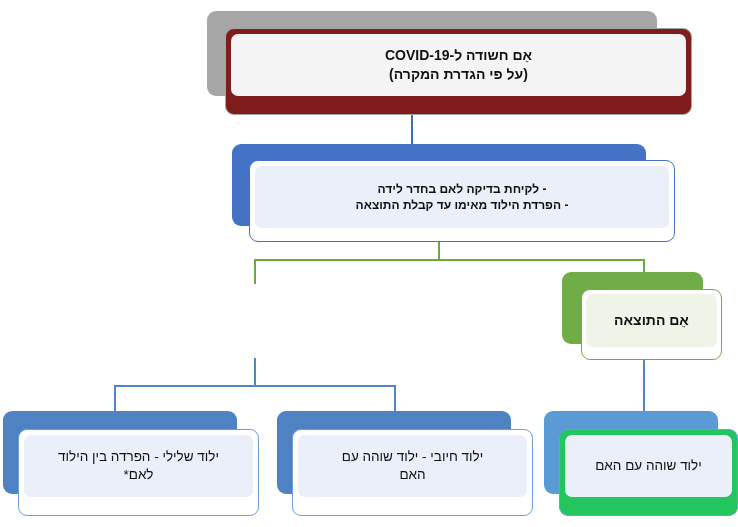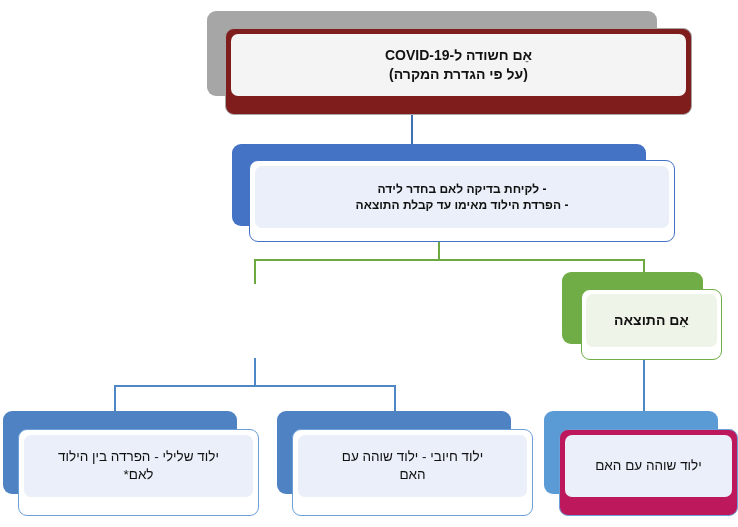--- a/index.html
+++ b/index.html
@@ -76,21 +76,21 @@
 
   .skin-green .shadow { background: #70ad47; }
   .skin-green .card   { border-color: #70ad47; background: #ffffff; }
   .skin-green .inner  { background: #eef4e8; }
 
   .skin-blue2 .shadow { background: #4e82c3; }
   .skin-blue2 .card   { border-color: #6c9fd8; background: #ffffff; }
   .skin-blue2 .inner  { background: #eaeff9; }
 
   .skin-blue3 .shadow { background: #5b9bd5; }
-  .skin-blue3 .card   { border-color: #6c9fd8; background: #be185d; }
+  .skin-blue3 .card   { border-color: #6c9fd8; background: #22c55e; }
   .skin-blue3 .inner  { background: #eaeff9; }
 
   .bold { font-weight: bold; }
 </style>
 </head>
 <body>
 
 <div id="canvas">
 
   <div class="line vline" style="left:411px; top:110px; height:36px; border-left-color:#3f6fb5;"></div>

